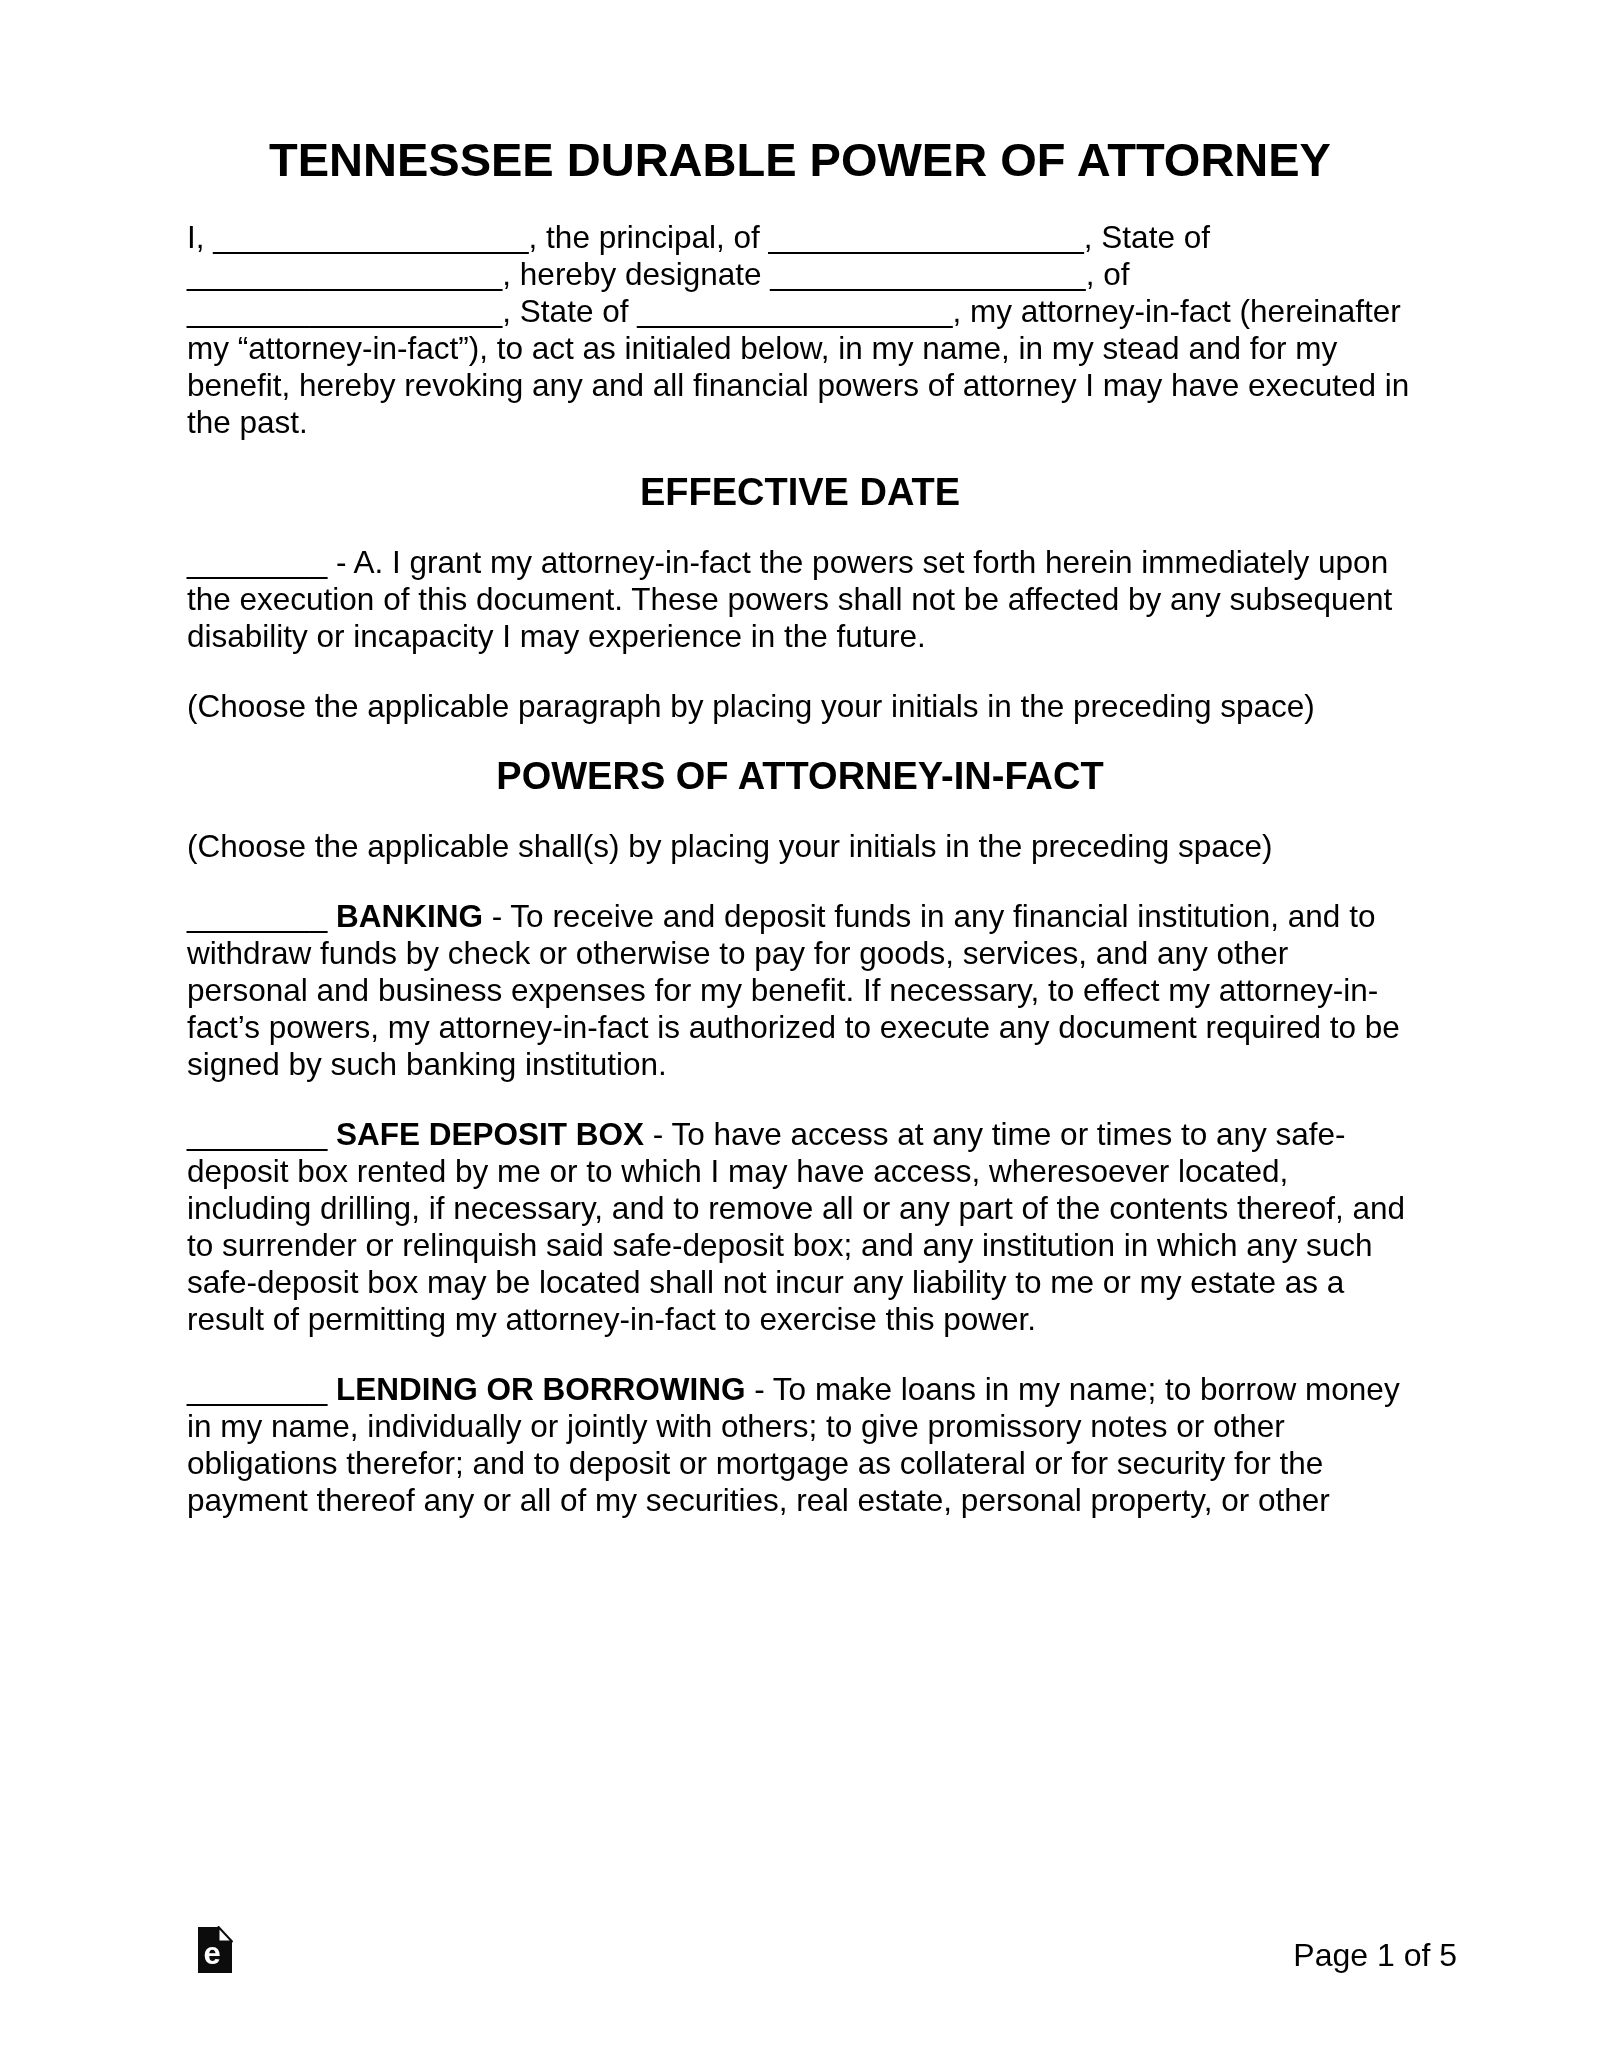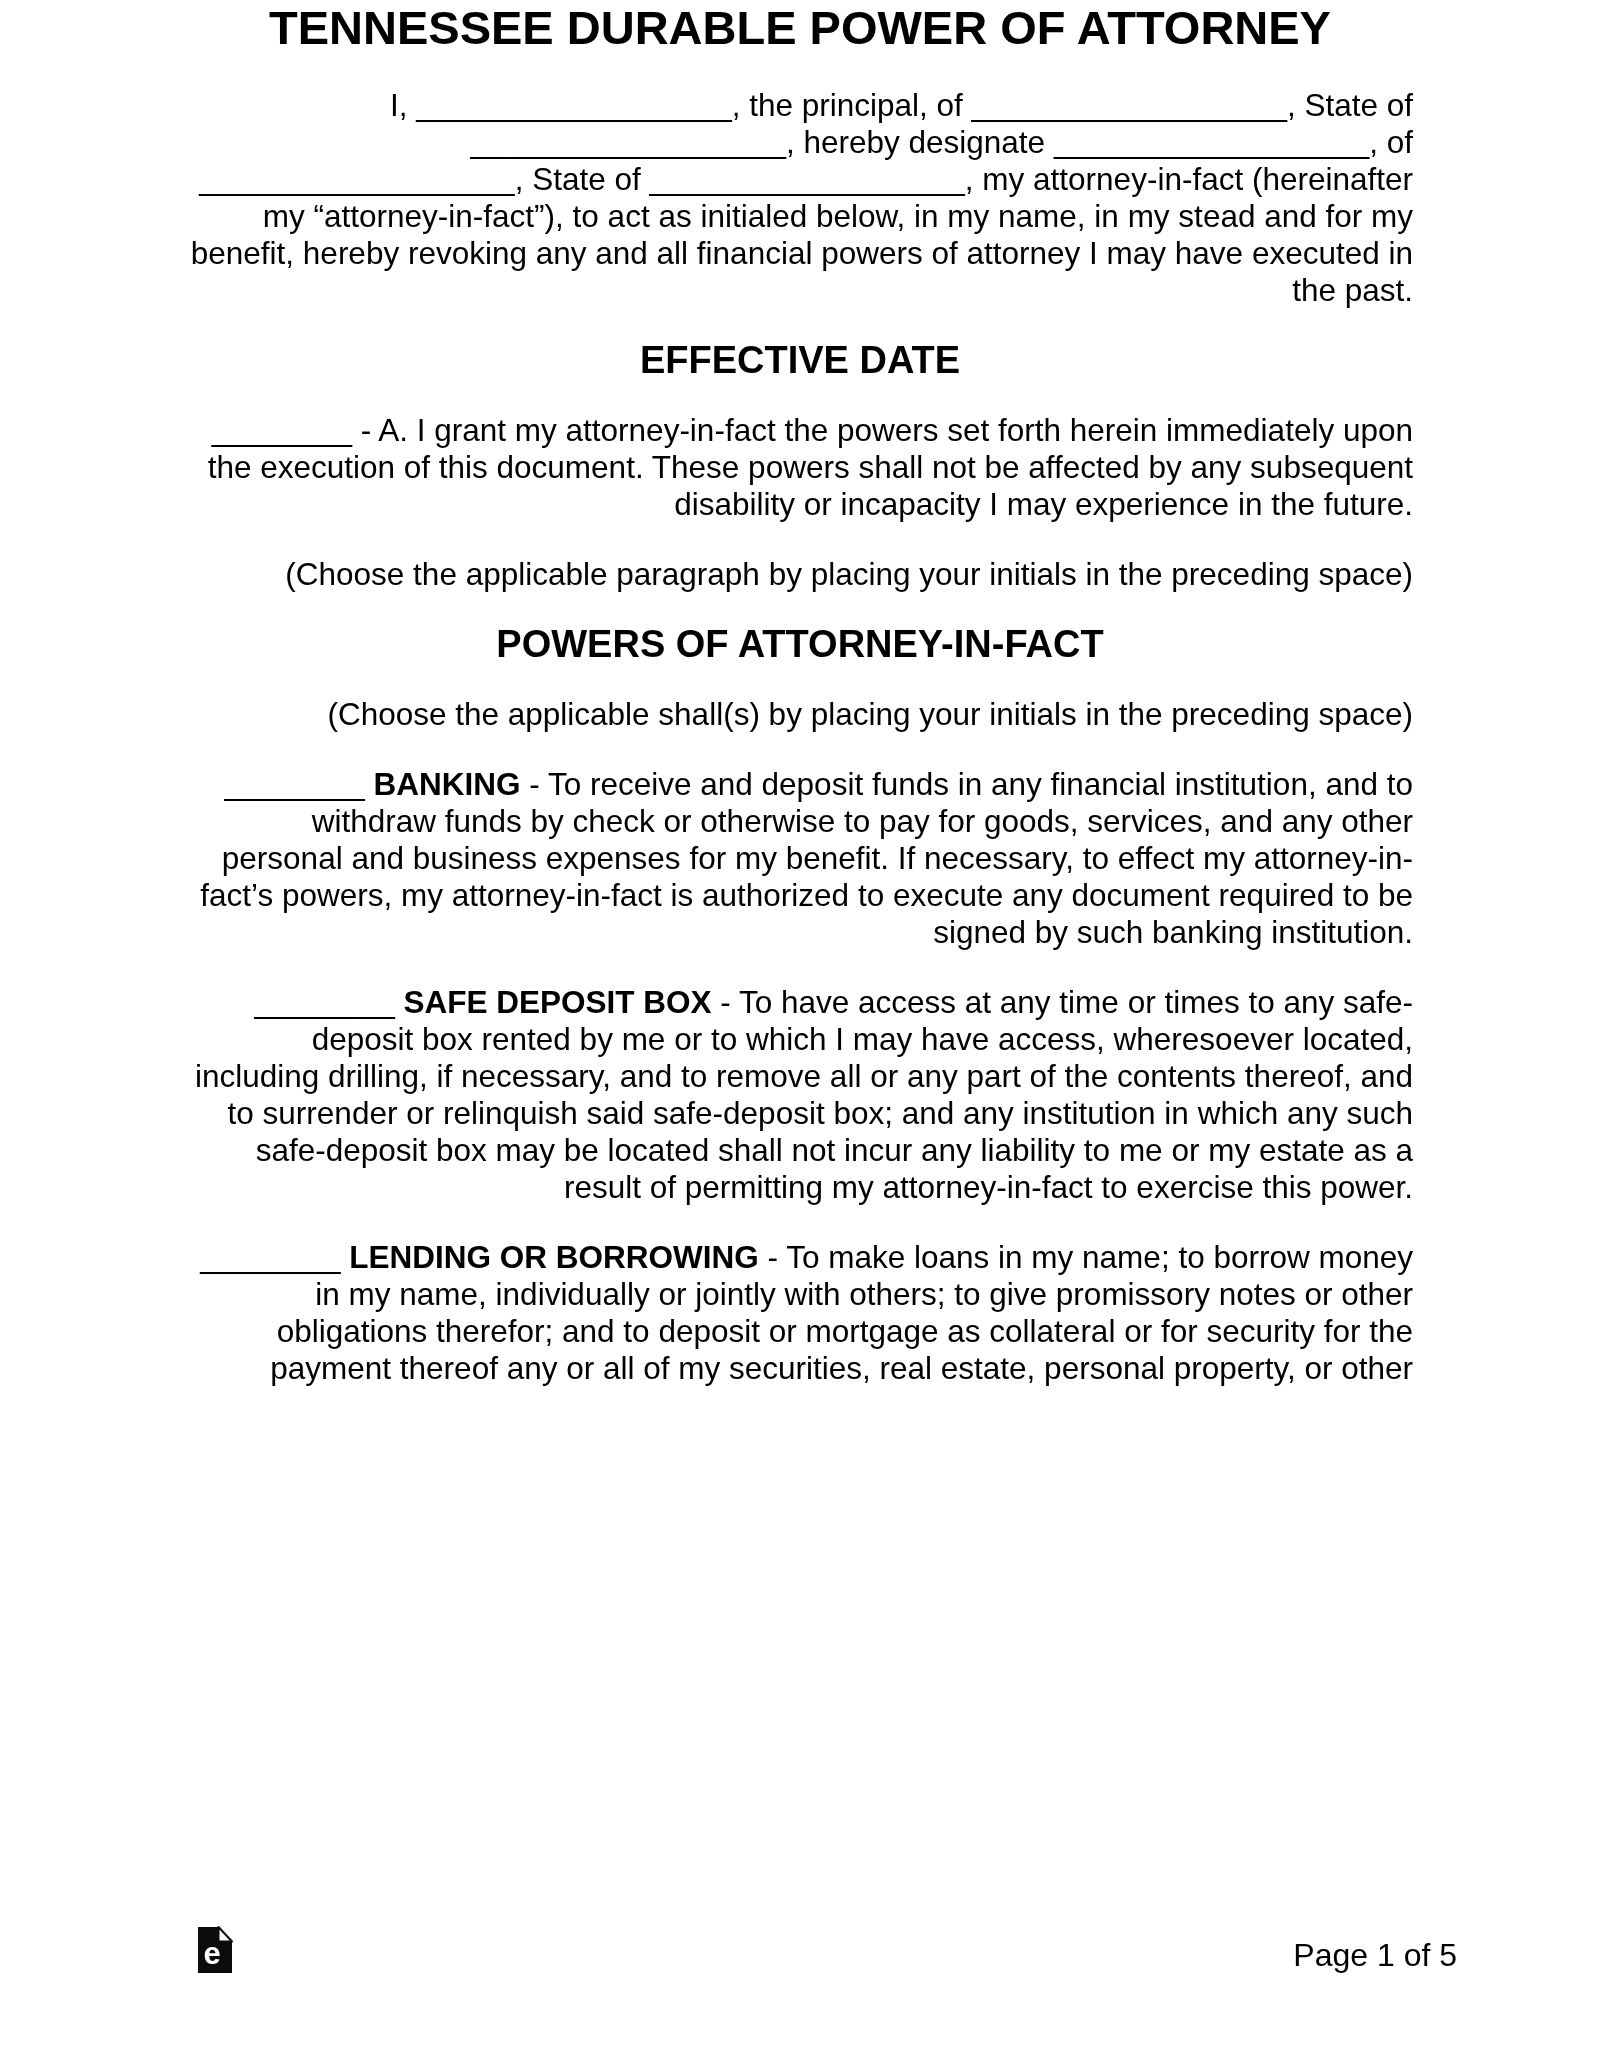--- a/index.html
+++ b/index.html
@@ -13,39 +13,40 @@
     font-size: 31.5px;
     line-height: 37px;
     color: #000000;
     overflow: hidden;
   }
   .content {
     position: absolute;
     left: 187px;
     top: 0;
     width: 1226px;
+    padding-top: 132px;
   }
   h1.title {
     font-size: 47px;
     line-height: 56px;
     font-weight: bold;
     text-align: center;
     margin: 0 0 31px 0;
     white-space: nowrap;
   }
   h2.heading {
     font-size: 38px;
     line-height: 37px;
     font-weight: bold;
     text-align: center;
     margin: 0 0 33px 0;
   }
   p.para {
     margin: 0 0 33px 0;
-    text-align: right;
+    text-align: left;
   }
   p.para:last-child { margin-bottom: 0; }
   .blank { letter-spacing: 0; }
   strong.power-name { font-weight: bold; margin-top: 25px; }
   .footer-logo {
     position: absolute;
     left: 197px;
     top: 1926px;
     width: 36px;
     height: 48px;

